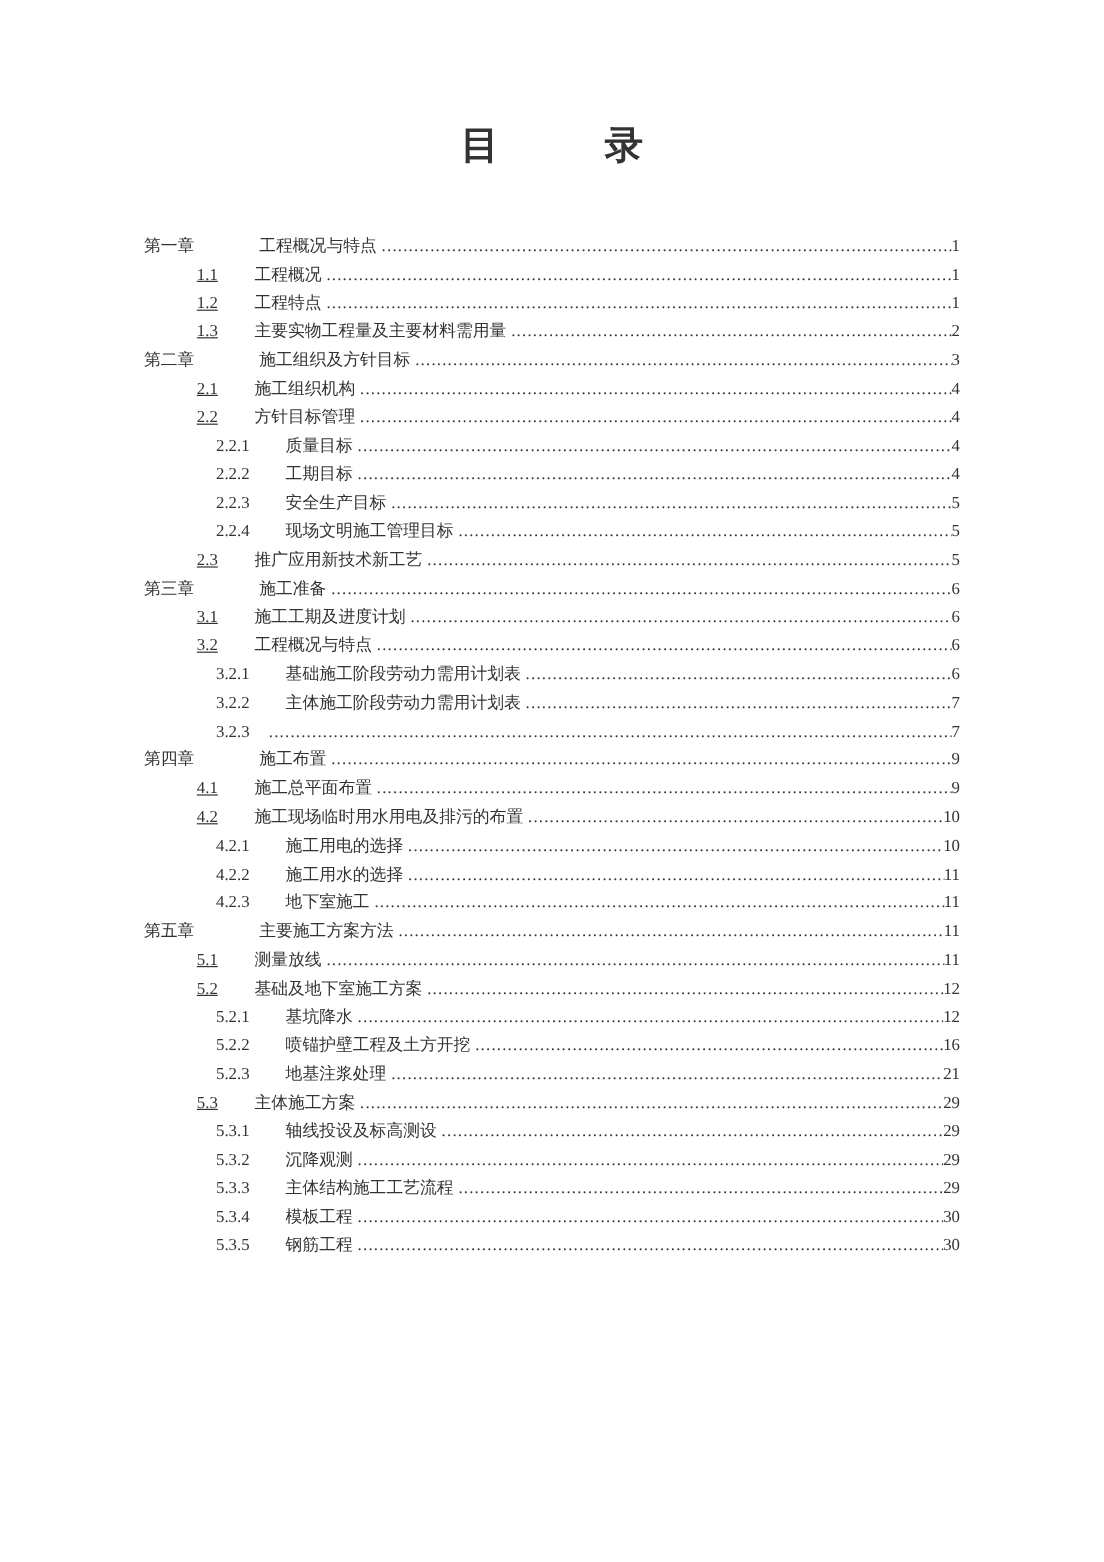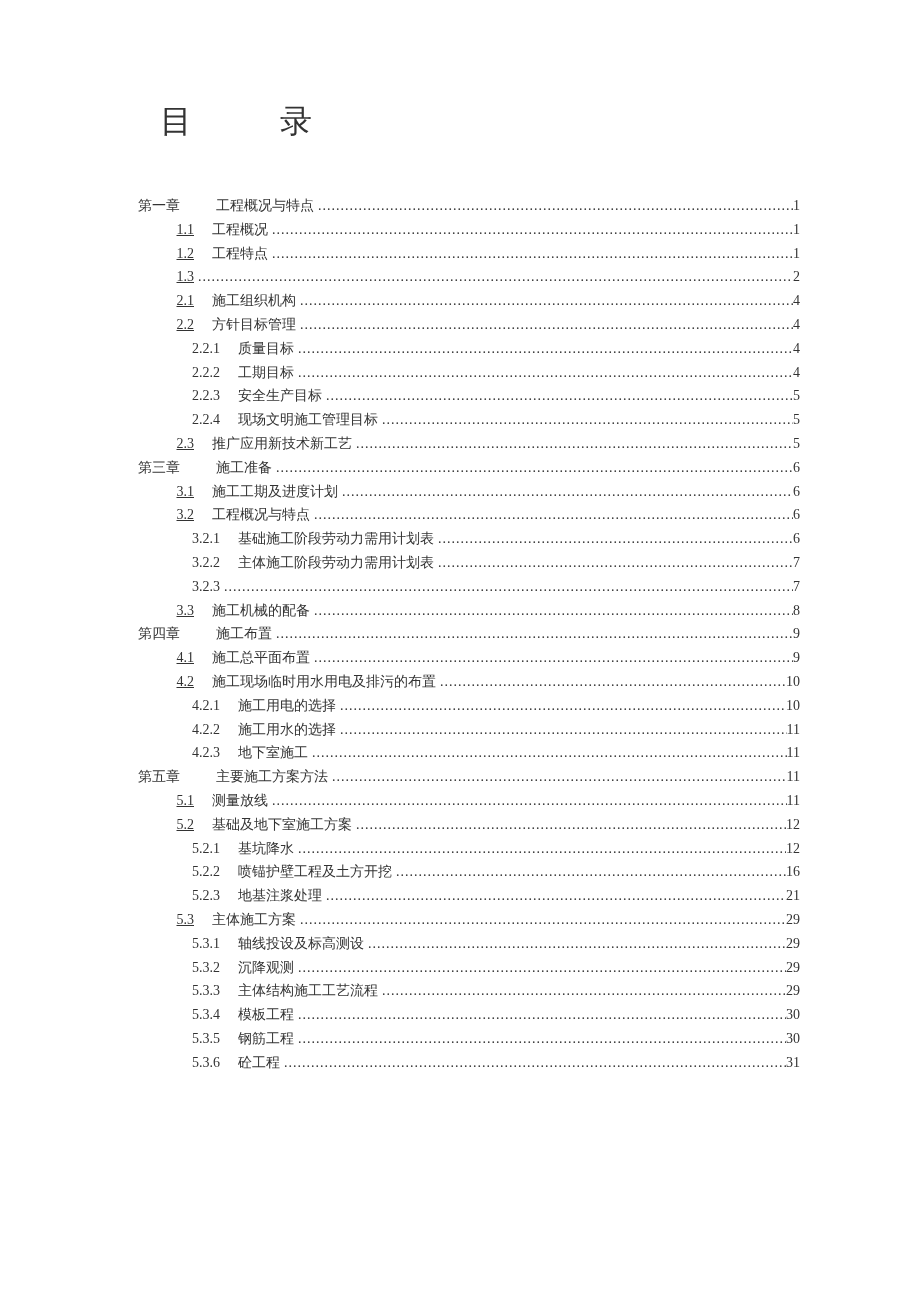--- a/index.html
+++ b/index.html
@@ -5,34 +5,35 @@
     * { margin: 0; padding: 0; box-sizing: border-box; }
     body {
       font-family: "SimSun", "宋体", serif;
       background: #fff;
       color: #333;
       width: 920px;
       margin: 0 auto;
       padding: 100px 120px 60px 120px;
     }
     .title {
+      text-align: center;
       font-size: 32px;
-      font-weight: normal;
+      font-weight: bold;
       margin-bottom: 50px;
       letter-spacing: 40px;
       padding-left: 40px;
     }
     .toc { font-size: 14px; line-height: 1.7; }
     .toc-row {
       display: flex;
       align-items: baseline;
       white-space: nowrap;
       margin-bottom: 0;
     }
-    .toc-num { flex-shrink: 0; text-align: right; }
+    .toc-num { flex-shrink: 0; }
     .toc-text { flex-shrink: 0; margin-left: 36px; }
     .toc-leader {
       flex: 1;
       overflow: hidden;
       padding: 0 4px;
     }
     .toc-leader::after {
       content: "......................................................................................................................................................................................................................";
       letter-spacing: 1px;
       color: #333;
@@ -62,22 +63,29 @@
       <span class="toc-page">1</span>
     </div>
     <div class="toc-row lvl-2">
       <span class="toc-num">1.2</span>
       <span class="toc-text">工程特点</span>
       <span class="toc-leader"></span>
       <span class="toc-page">1</span>
     </div>
     <div class="toc-row lvl-2">
       <span class="toc-num">1.3</span>
+      <span class="toc-text">主要实物工程量及主要材料需用量</span>
       <span class="toc-leader"></span>
       <span class="toc-page">2</span>
+    </div>
+    <div class="toc-row lvl-1">
+      <span class="toc-num">第二章</span>
+      <span class="toc-text">施工组织及方针目标</span>
+      <span class="toc-leader"></span>
+      <span class="toc-page">3</span>
     </div>
     <div class="toc-row lvl-2">
       <span class="toc-num">2.1</span>
       <span class="toc-text">施工组织机构</span>
       <span class="toc-leader"></span>
       <span class="toc-page">4</span>
     </div>
     <div class="toc-row lvl-2">
       <span class="toc-num">2.2</span>
       <span class="toc-text">方针目标管理</span>
@@ -142,26 +150,20 @@
       <span class="toc-num">3.2.2</span>
       <span class="toc-text">主体施工阶段劳动力需用计划表</span>
       <span class="toc-leader"></span>
       <span class="toc-page">7</span>
     </div>
     <div class="toc-row lvl-3">
       <span class="toc-num">3.2.3</span>
       <span class="toc-leader"></span>
       <span class="toc-page">7</span>
     </div>
-    <div class="toc-row lvl-2">
-      <span class="toc-num">3.3</span>
-      <span class="toc-text">施工机械的配备</span>
-      <span class="toc-leader"></span>
-      <span class="toc-page">8</span>
-    </div>
     <div class="toc-row lvl-1">
       <span class="toc-num">第四章</span>
       <span class="toc-text">施工布置</span>
       <span class="toc-leader"></span>
       <span class="toc-page">9</span>
     </div>
     <div class="toc-row lvl-2">
       <span class="toc-num">4.1</span>
       <span class="toc-text">施工总平面布置</span>
       <span class="toc-leader"></span>
@@ -255,20 +257,14 @@
       <span class="toc-num">5.3.4</span>
       <span class="toc-text">模板工程</span>
       <span class="toc-leader"></span>
       <span class="toc-page">30</span>
     </div>
     <div class="toc-row lvl-3">
       <span class="toc-num">5.3.5</span>
       <span class="toc-text">钢筋工程</span>
       <span class="toc-leader"></span>
       <span class="toc-page">30</span>
-    </div>
-    <div class="toc-row lvl-3">
-      <span class="toc-num">5.3.6</span>
-      <span class="toc-text">砼工程</span>
-      <span class="toc-leader"></span>
-      <span class="toc-page">31</span>
     </div>
   </div>
 
 </body></html>

